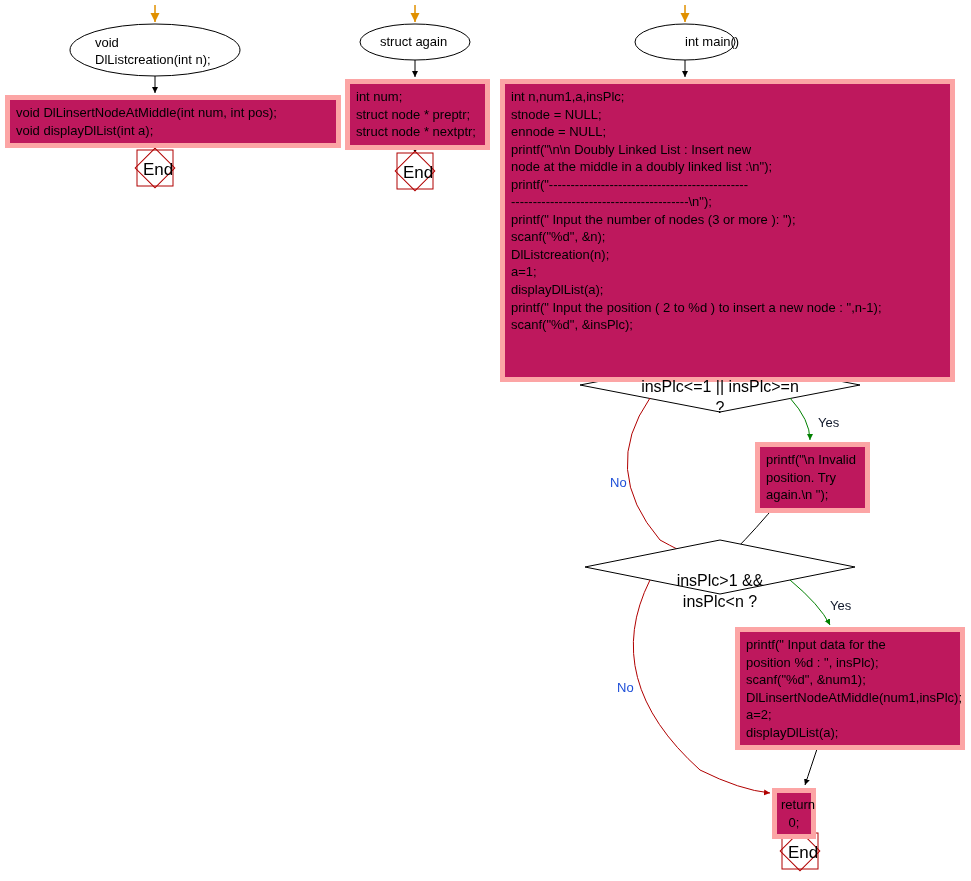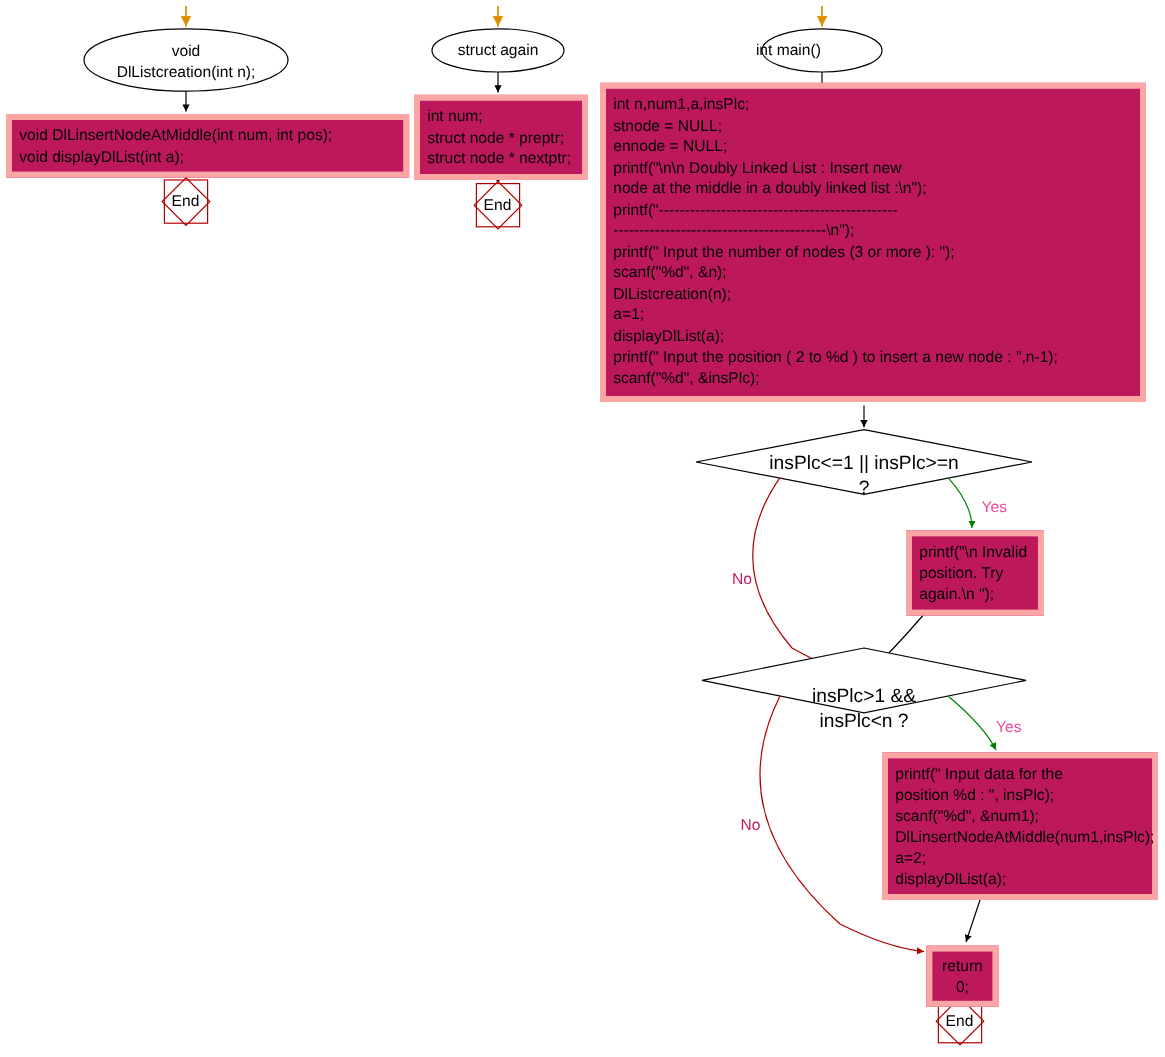--- a/index.html
+++ b/index.html
@@ -21,39 +21,39 @@
     position: absolute;
     border: 5px solid #fca5a5;
     background: #be185d;
     padding: 4px 6px;
     box-sizing: border-box;
     font-size: 13px;
     line-height: 1.35;
   }
   .ellipse-text {
     position: absolute;
-    text-align: center;
+    text-align: left;
     font-size: 13px;
     line-height: 1.3;
   }
   .diamond-text {
     position: absolute;
     text-align: center;
     font-size: 16px;
     line-height: 1.3;
   }
   .edge-label {
     position: absolute;
     font-size: 13px;
   }
-  .yes { color: #ec4899; }
-  .no { color: #be185d; }
+  .yes { color: #0f172a; }
+  .no { color: #1d4ed8; }
   .end-text {
     position: absolute;
-    font-size: 13px;
+    font-size: 17px;
   }
 </style>
 </head>
 <body>
 
 <svg width="971" height="881">
   <defs>
     <marker id="arrow" markerWidth="8" markerHeight="8" refX="6" refY="3" orient="auto">
       <path d="M0,0 L6,3 L0,6 Z" fill="#000"></path>
     </marker>
@@ -123,22 +123,22 @@
 <div class="box" style="left:5px;top:95px;width:336px"><span style="white-space:pre-line">void DlLinsertNodeAtMiddle(int num, int pos);
 void displayDlList(int a);</span></div>
 <div class="end-text" style="left:143px;top:160px">End</div>
 
 <div class="ellipse-text" style="left:380px;top:34px;width:70px">struct again</div>
 <div class="box" style="left:345px;top:79px;width:145px"><span style="white-space:pre-line">int num;
 struct node * preptr;
 struct node * nextptr;</span></div>
 <div class="end-text" style="left:403px;top:163px">End</div>
 
-<div class="ellipse-text" style="left:627px;top:34px;width:60px">int main()</div>
-<div class="box" style="left:500px;top:69px;width:455px;height:266px"><span style="white-space:pre-line">int n,num1,a,insPlc;
+<div class="ellipse-text" style="left:685px;top:34px;width:60px">int main()</div>
+<div class="box" style="left:500px;top:79px;width:455px;height:303px"><span style="white-space:pre-line">int n,num1,a,insPlc;
 stnode = NULL;
 ennode = NULL;
 printf("\n\n Doubly Linked List : Insert new
 node at the middle in a doubly linked list :\n");
 printf("----------------------------------------------
 -----------------------------------------\n");
 printf(" Input the number of nodes (3 or more ): ");
 scanf("%d", &amp;n);
 DlListcreation(n);
 a=1;
@@ -158,15 +158,15 @@
 <div class="edge-label yes" style="left:830px;top:598px">Yes</div>
 <div class="edge-label no" style="left:617px;top:680px">No</div>
 
 <div class="box" style="left:735px;top:627px;width:230px"><span style="white-space:pre-line">printf(" Input data for the
 position %d : ", insPlc);
 scanf("%d", &amp;num1);
 DlLinsertNodeAtMiddle(num1,insPlc);
 a=2;
 displayDlList(a);</span></div>
 
-<div class="box" style="left:772px;top:788px;width:60px;text-align:center;padding:3px 4px"><span>return 0;</span></div>
+<div class="box" style="left:772px;top:788px;width:44px;text-align:center;padding:3px 4px"><span>return 0;</span></div>
 
 <div class="end-text" style="left:788px;top:843px">End</div>
 
 </body></html>

